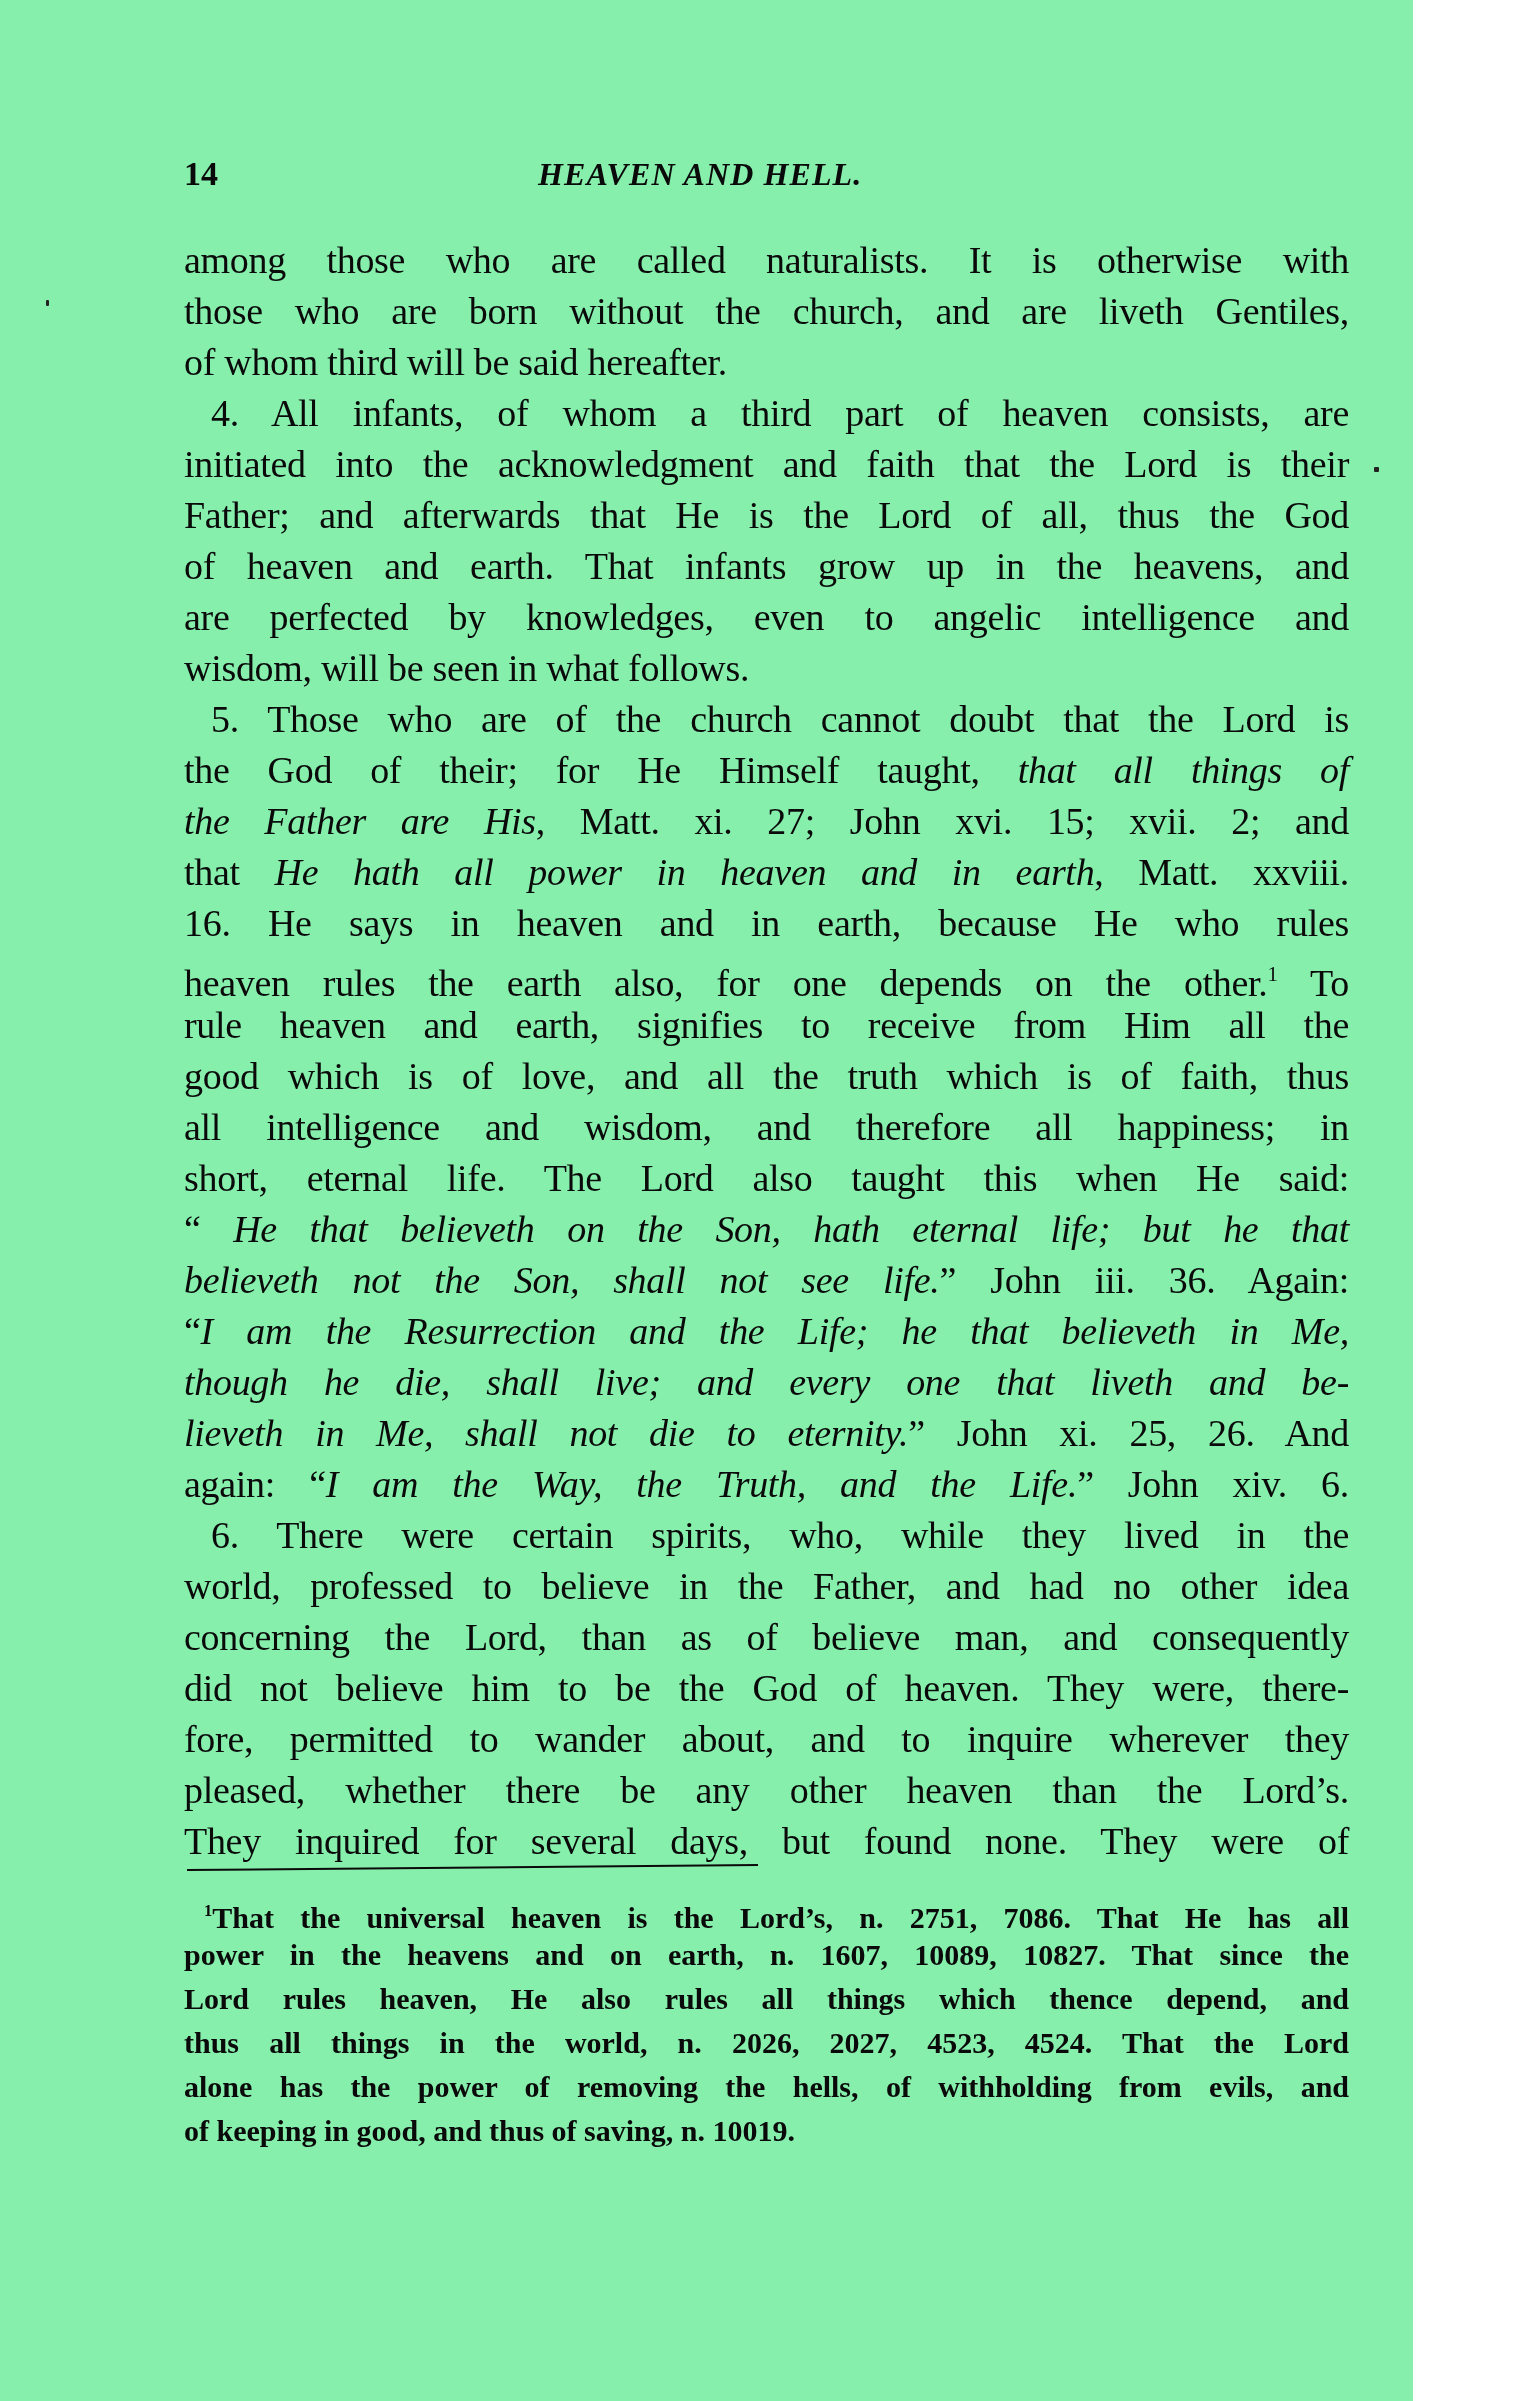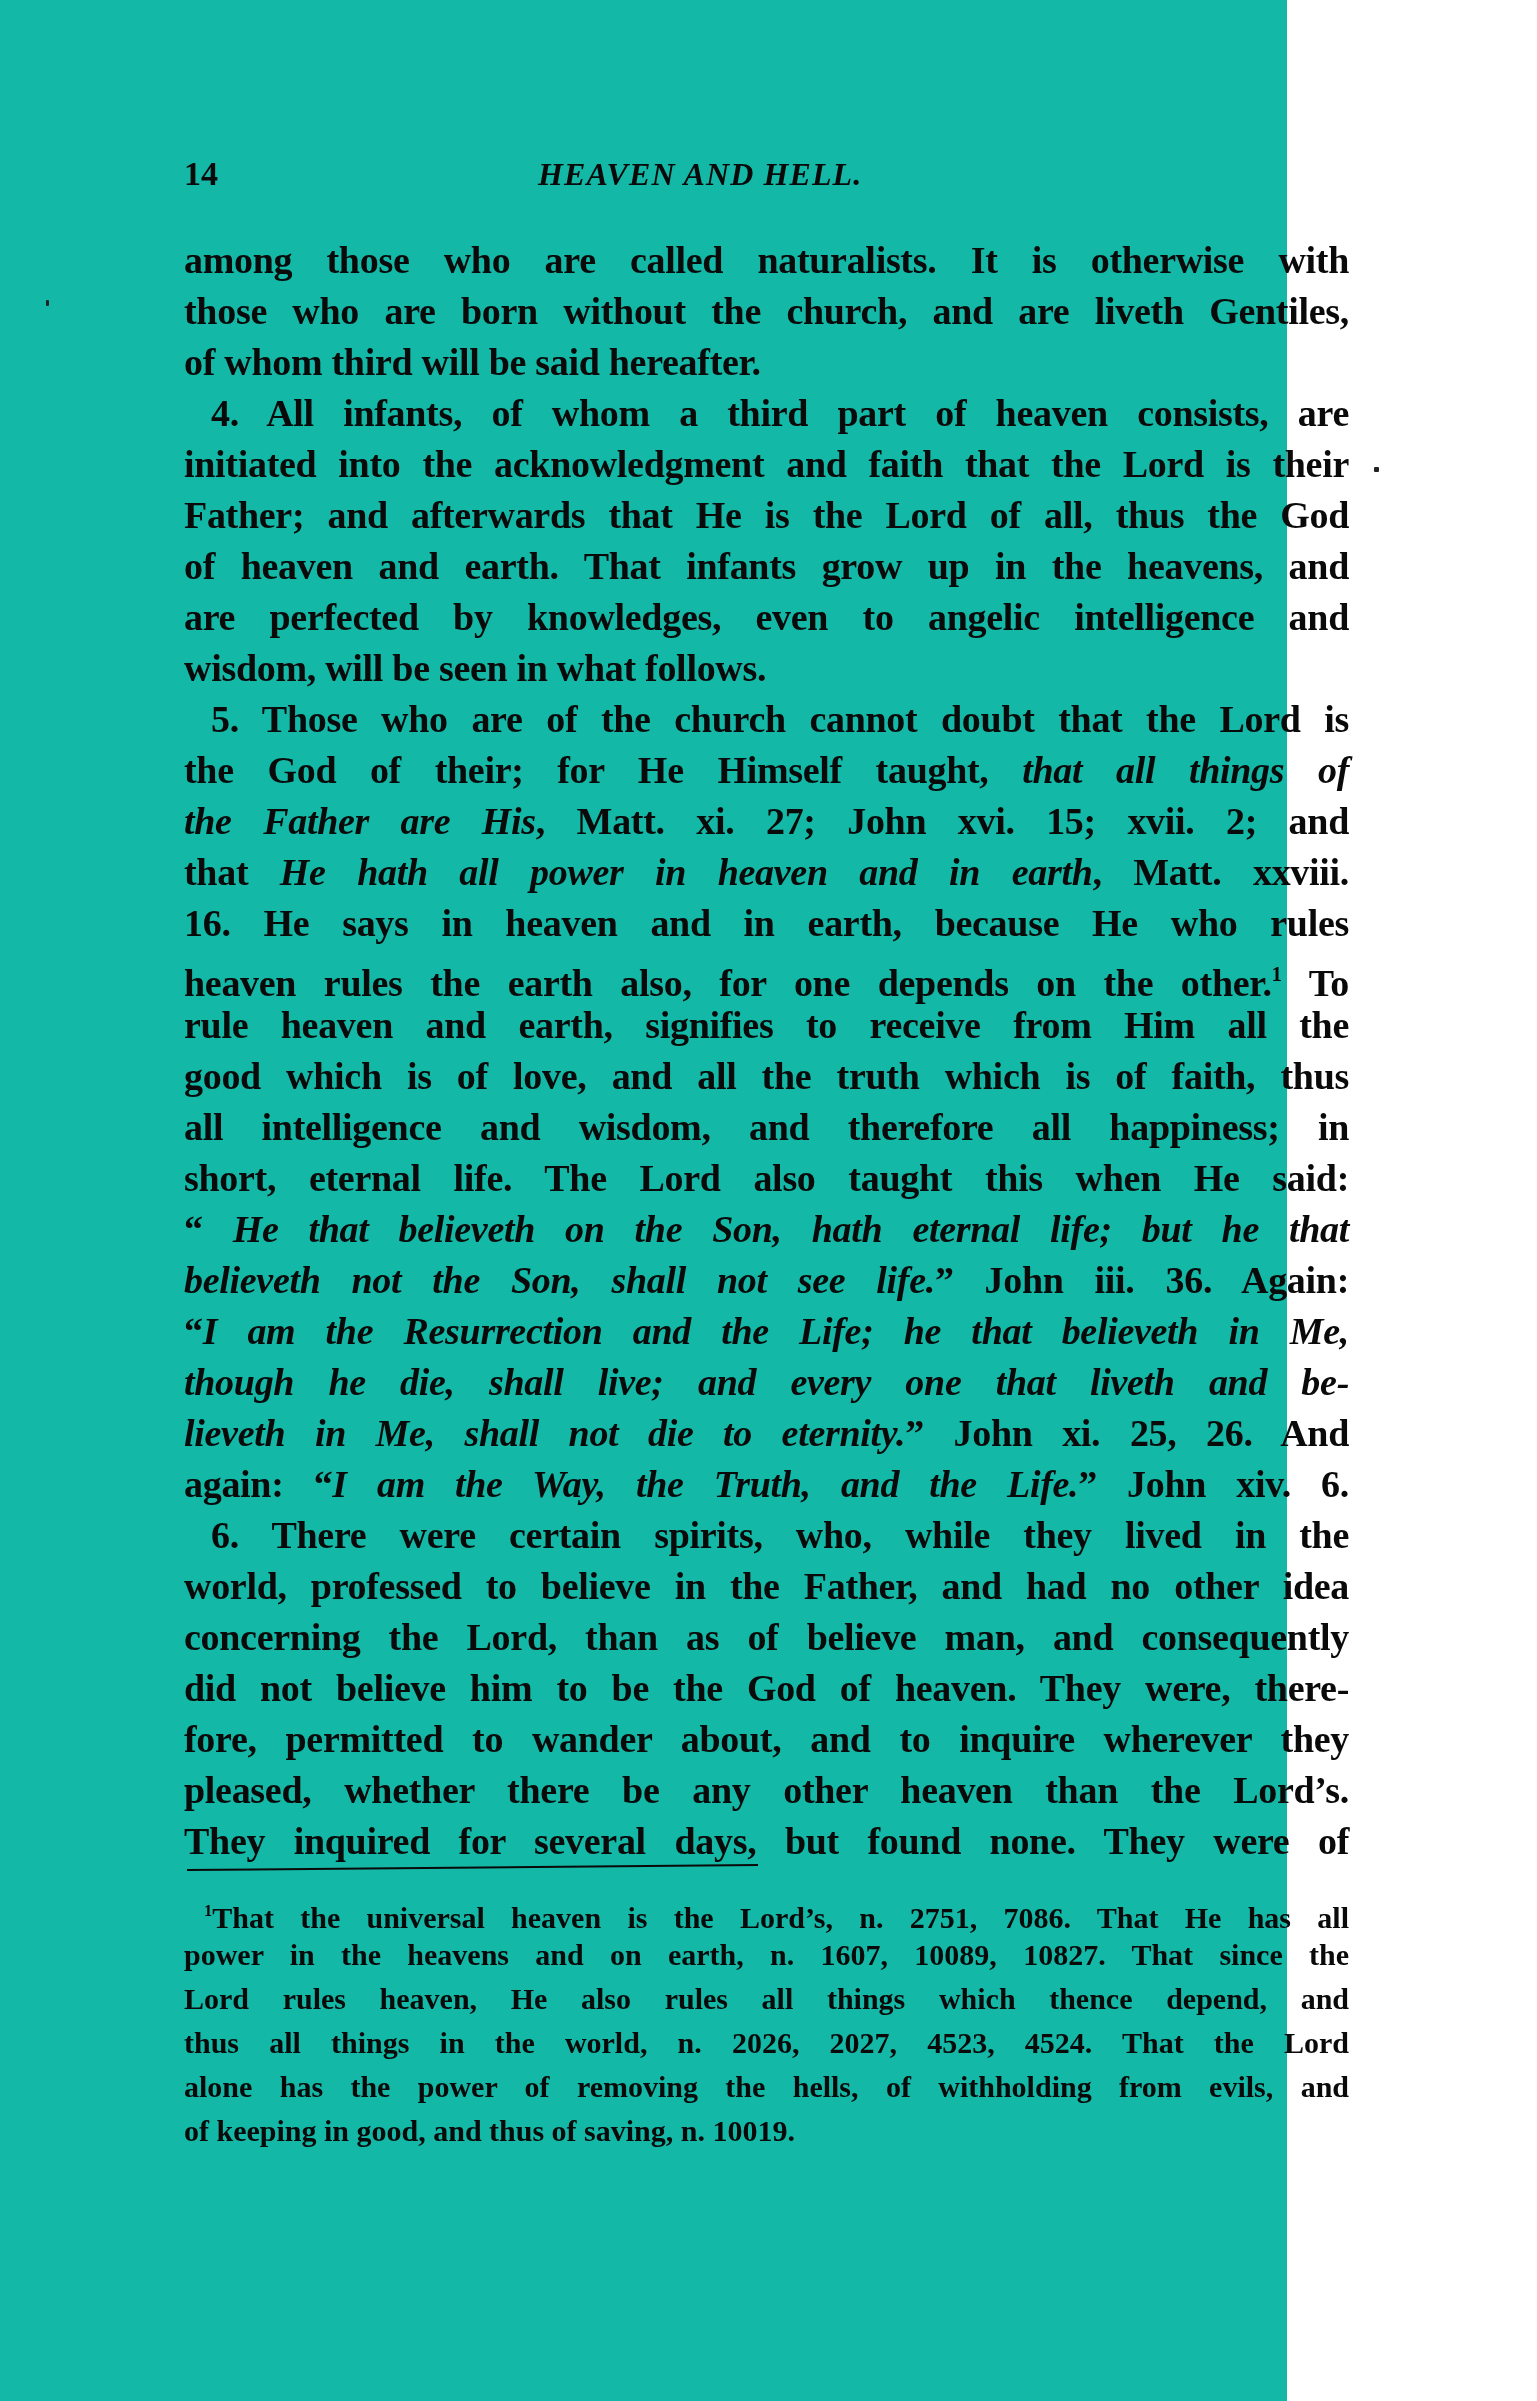--- a/index.html
+++ b/index.html
@@ -1,39 +1,39 @@
 <!DOCTYPE html>
 <html style="font-size:8.4px"><head>
 <meta charset="utf-8">
 <style>
   html, body { margin: 0; padding: 0; background: #ffffff; }
   body { width: 1537px; height: 2401px; position: relative; overflow: hidden; }
   .page {
-    position: absolute; left: 0; top: 0; width: 1287px; height: 2401px;
-    background: #14b8a6; color: #0a0a0a;
+    position: absolute; left: 0; top: 0; width: 1413px; height: 2401px;
+    background: #86efac; color: #0a0a0a;
     font-family: "Liberation Serif", "DejaVu Serif", serif;
   }
   .running-head {
     position: absolute; left: 184px; top: 153px; width: 1165px; height: 42px;
   }
   .folio {
     position: absolute; left: 0; top: 0;
     font-size: 34px; font-weight: bold; line-height: 42px;
   }
   .head-title {
     position: absolute; left: 354px; top: 0;
     font-size: 32px; font-weight: bold; font-style: italic; line-height: 42px;
     letter-spacing: 1.1px;
   }
   .body-text {
     position: absolute; left: 184px; top: 235px; width: 1165px;
   }
   .line {
     display: block; height: 51px; line-height: 51px;
-    font-size: 38px; font-weight: bold; white-space: nowrap;
+    font-size: 38px; font-weight: normal; white-space: nowrap;
     text-align: justify; text-align-last: justify;
     letter-spacing: -0.3px;
   }
   .line.last { text-align-last: left; }
   .line.indent { padding-left: 27px; }
   .it { font-style: italic; }
   .sup { font-size: 0.55em; vertical-align: 0.7em; }
   .footnote-rule {
     position: absolute; left: 187px; top: 1869px; width: 571px; height: 0;
     border-top: 2.6px solid #0a0a0a; transform: rotate(-0.5deg); transform-origin: left center;

